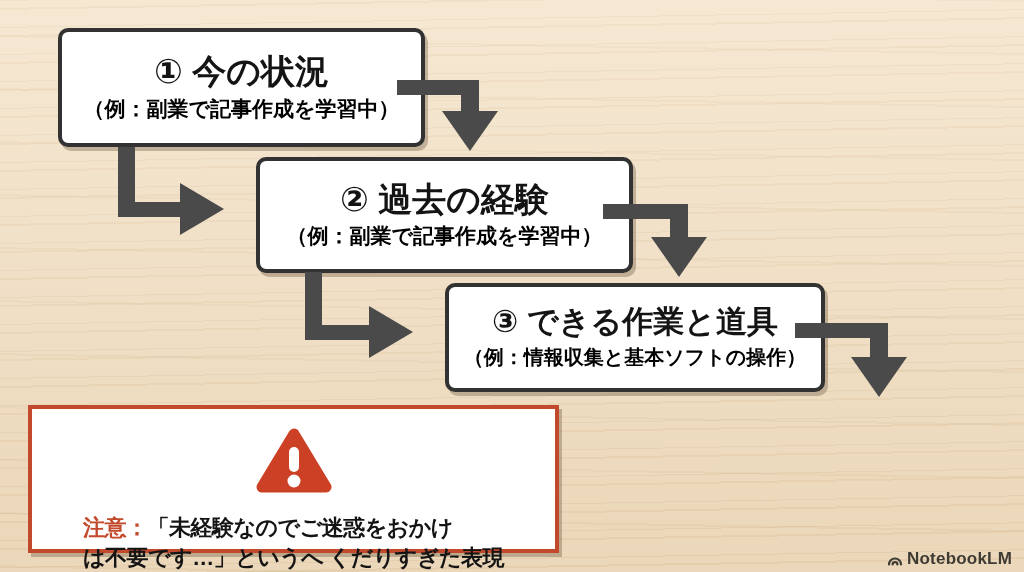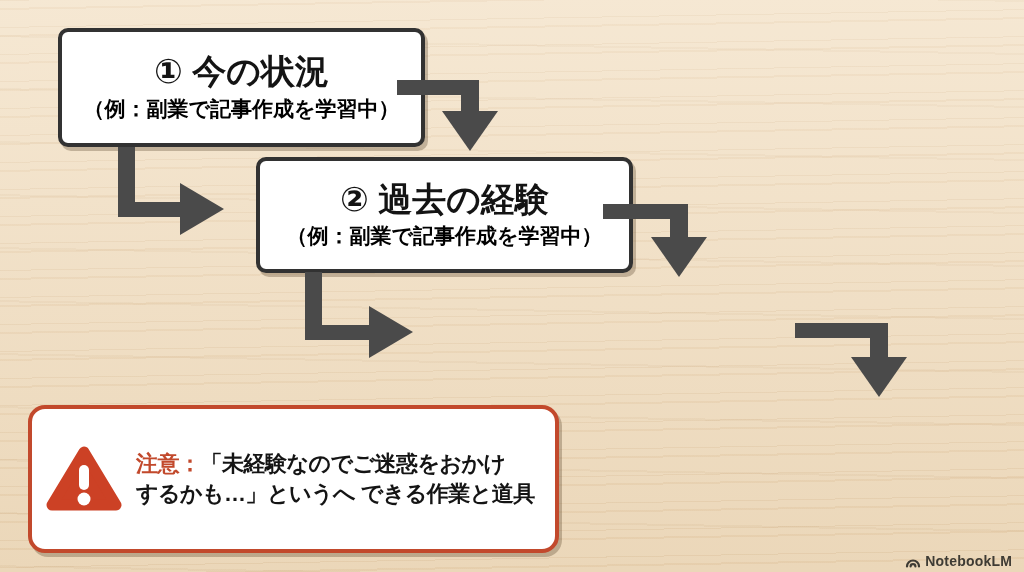--- a/index.html
+++ b/index.html
@@ -51,47 +51,51 @@
   .a3v{left:670px;top:204px;width:18px;height:35px;}
   .a3head{left:651px;top:237px;}
   .a4v{left:305px;top:272px;width:17px;height:68px;}
   .a4h{left:305px;top:325px;width:65px;height:15px;}
   .a4head{left:369px;top:306px;}
   .a5h{left:795px;top:323px;width:93px;height:15px;}
   .a5v{left:870px;top:323px;width:18px;height:36px;}
   .a5head{left:851px;top:357px;}
   .warning{
     position:absolute;left:28px;top:405px;width:531px;height:148px;background:#fff;
-    border:4px solid #c2492c;border-radius:17px;box-shadow:3px 4px 0 rgba(70,45,20,0.28);
-    box-sizing:border-box;display:flex;align-items:center;
+    border:4px solid #c2492c;border-radius:0;box-shadow:3px 4px 0 rgba(70,45,20,0.28);
+    box-sizing:border-box;display:flex;align-items:center;flex-direction:column;
   }
   .warning-icon-wrap{flex:0 0 104px;display:flex;align-items:center;justify-content:center;}
   .warning-text{flex:1;font-weight:bold;font-size:22px;line-height:30px;color:#141414;
     letter-spacing:-0.5px;white-space:nowrap;}
   .warning-label{color:#c2492c;}
   .watermark{
     position:absolute;right:12px;bottom:3px;display:flex;align-items:center;gap:4px;
-    color:#3e3b34;font-size:14px;font-weight:bold;letter-spacing:0.2px;
+    color:#3e3b34;font-size:17px;font-weight:bold;letter-spacing:0.2px;
   }
 </style>
 </head>
 <body>
 
 <div class="canvas">
 
   <div class="step-box box1">
     <div class="step-title">① 今の状況</div>
     <div class="step-example">（例：副業で記事作成を学習中）</div>
   </div>
 
   <div class="step-box box2">
     <div class="step-title">② 過去の経験</div>
     <div class="step-example">（例：副業で記事作成を学習中）</div>
   </div>
 
+  <div class="step-box box3">
+    <div class="step-title">③ できる作業と道具</div>
+    <div class="step-example">（例：情報収集と基本ソフトの操作）</div>
+  </div>
 
 
   <div class="bar a1h"></div>
   <div class="bar a1v"></div>
   <div class="head-down a1head"></div>
 
   <div class="bar a2v"></div>
   <div class="bar a2h"></div>
   <div class="head-right a2head"></div>
 
@@ -110,21 +114,21 @@
   <div class="warning">
     <div class="warning-icon-wrap">
       <svg width="78" height="70" viewBox="0 0 78 70" aria-hidden="true">
         <path d="M39 8 L71 61 H7 Z" fill="#cc4125" stroke="#cc4125" stroke-width="11" stroke-linejoin="round"></path>
         <rect x="34" y="21" width="10" height="25" rx="5" fill="#ffffff"></rect>
         <circle cx="39" cy="55" r="6.5" fill="#ffffff"></circle>
       </svg>
     </div>
     <div class="warning-text">
       <div><span class="warning-label">注意：</span><span>「未経験なのでご迷惑をおかけ</span></div>
-      <div>するかも…」というへ できる作業と道具</div>
+      <div>は不要です…」というへ くだりすぎた表現</div>
     </div>
   </div>
 
   <div class="watermark">
     <svg width="16" height="14" viewBox="0 0 16 14" aria-hidden="true">
       <path d="M2 12.5 a6 6 0 0 1 12 0" fill="none" stroke="#3e3b34" stroke-width="2.2" stroke-linecap="round"></path>
       <path d="M5.6 12.5 a2.4 2.4 0 0 1 4.8 0" fill="none" stroke="#3e3b34" stroke-width="2.2" stroke-linecap="round"></path>
     </svg>
     <span>NotebookLM</span>
   </div>

